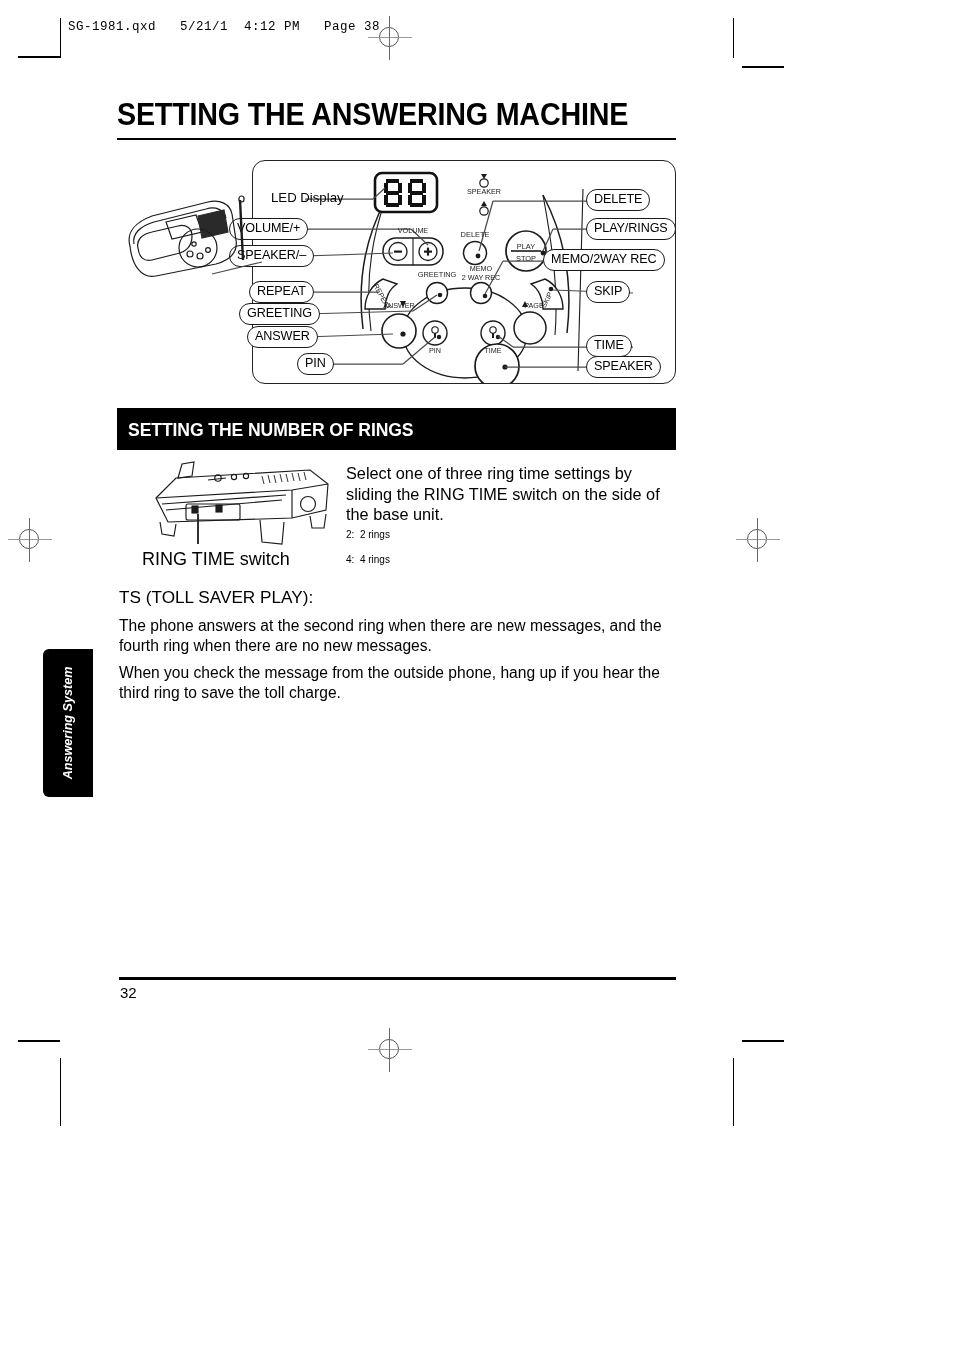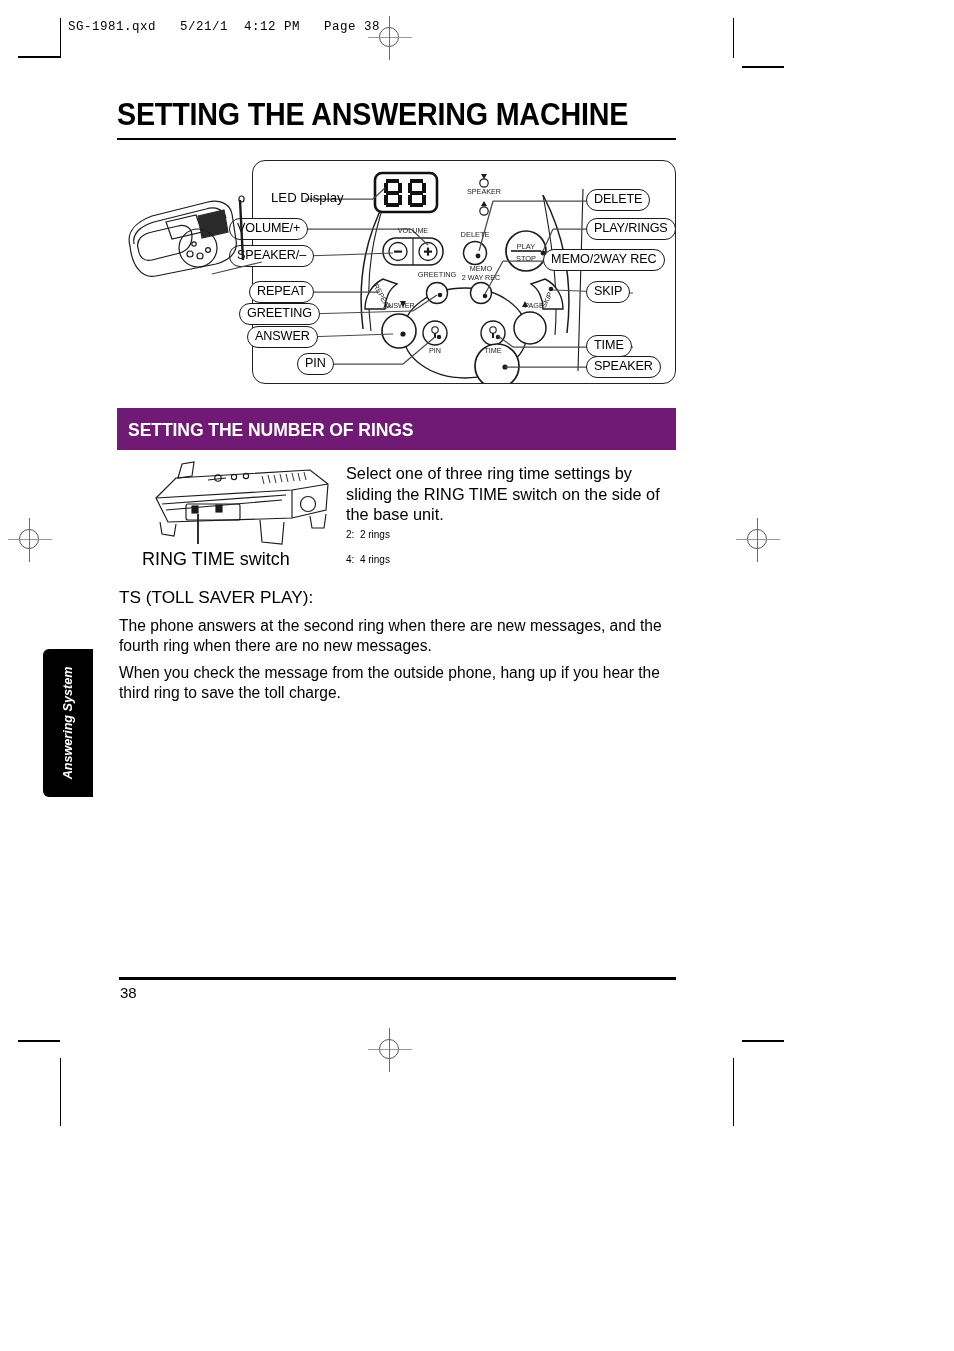--- a/index.html
+++ b/index.html
@@ -105,21 +105,21 @@
     line-height: 1;
   }
 
   
   .section-bar {
     position: absolute;
     left: 117px;
     top: 408px;
     width: 559px;
     height: 42px;
-    background: #701a75;
+    background: #000000;
   }
   .section-bar span {
     position: absolute;
     left: 11px;
     top: 11px;
     color: #ffffff;
     font-size: 18.5px;
     font-weight: bold;
     letter-spacing: -0.1px;
     transform: scaleX(0.95);
@@ -493,13 +493,13 @@
 
 <div class="ts-heading">TS (TOLL SAVER PLAY):</div>
 <div class="para p1">The phone answers at the second ring when there are new messages, and the fourth ring when there are no new messages.</div>
 <div class="para p2">When you check the message from the outside phone, hang up if you hear the third ring to save the toll charge.</div>
 
 <div class="side-tab">
   <span>Answering System</span>
 </div>
 
 <div class="footer-rule"></div>
-<div class="page-number">38</div>
+<div class="page-number">32</div>
 
 </body></html>

